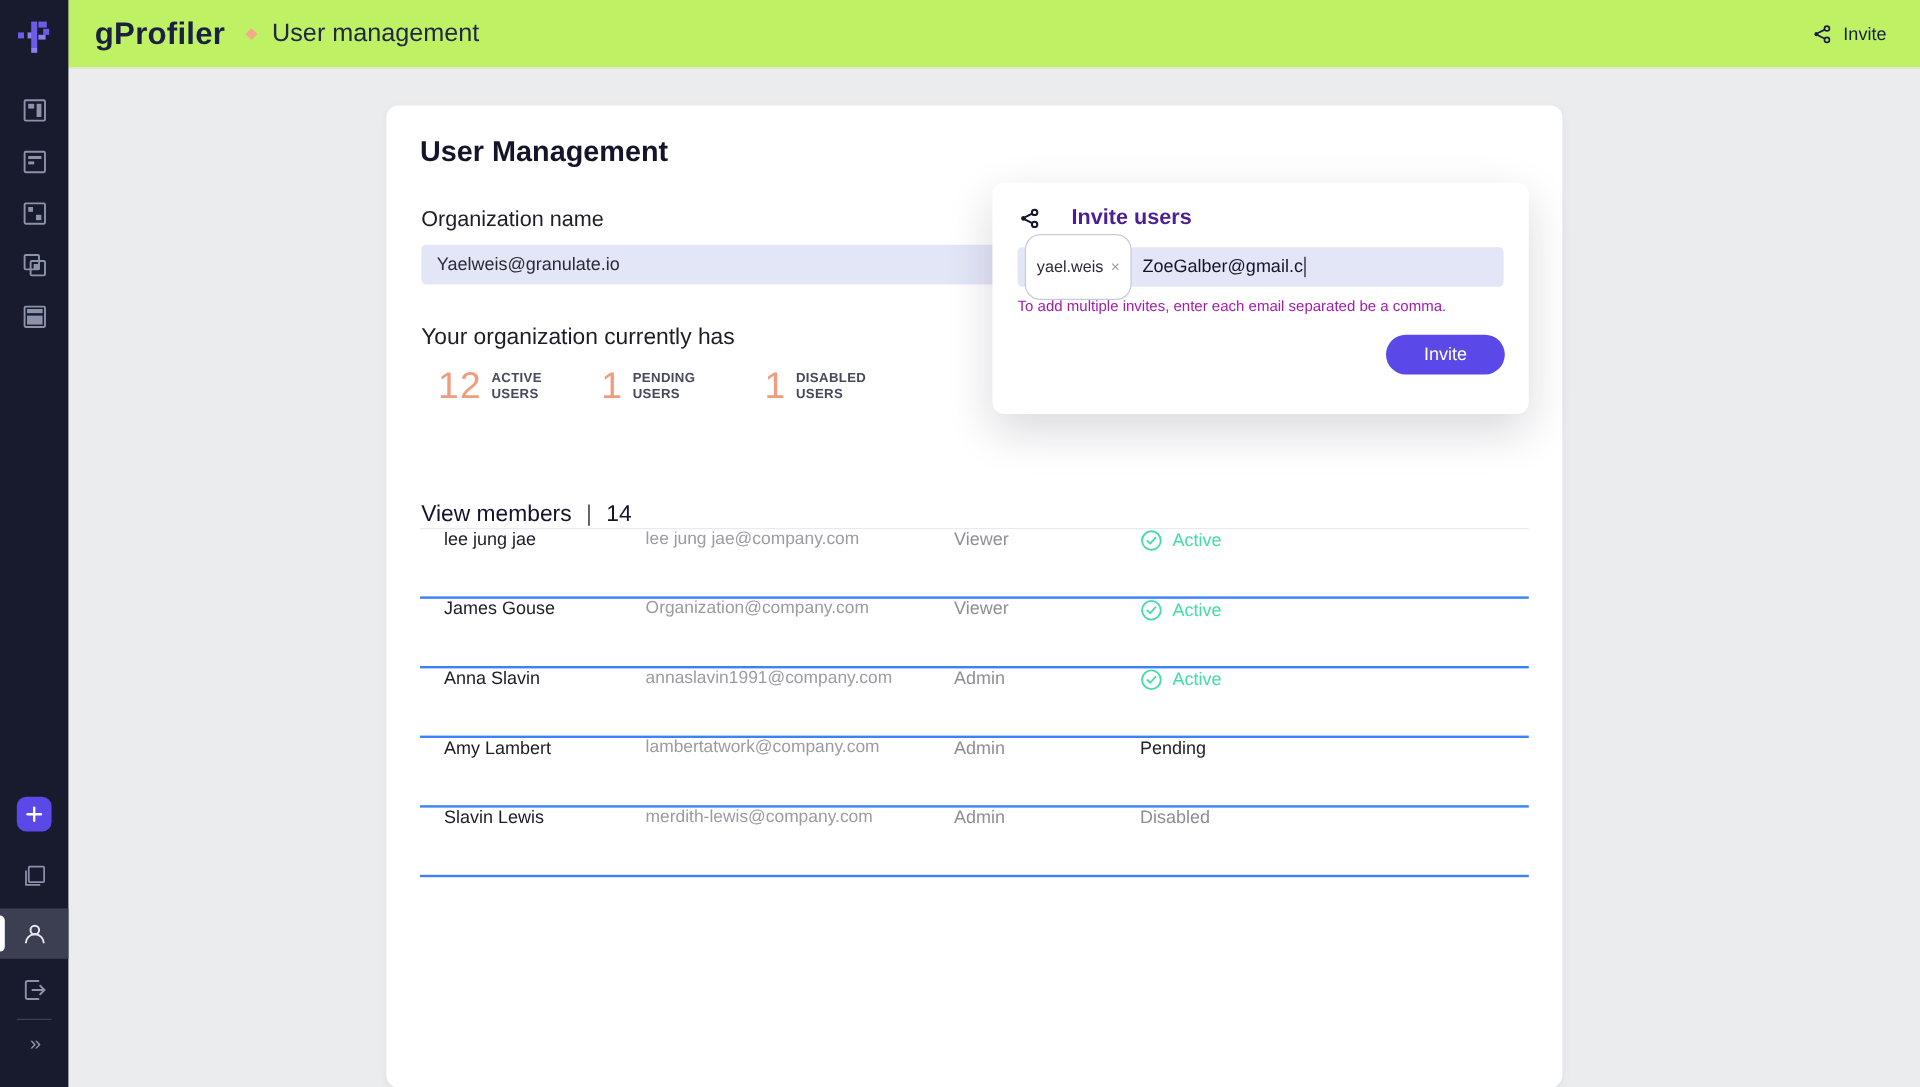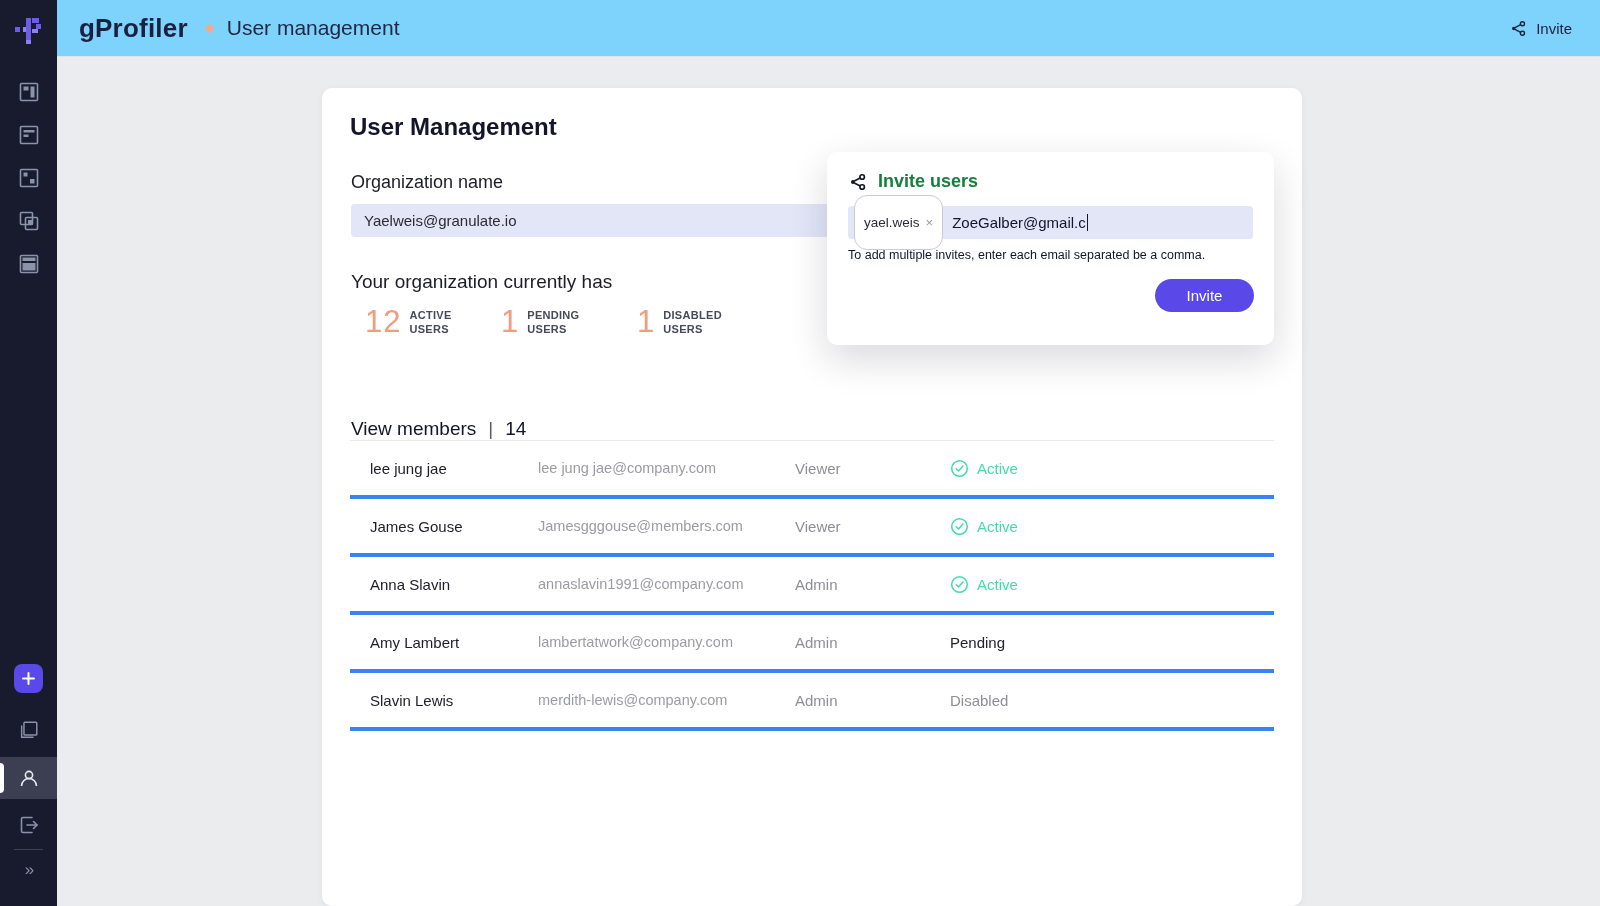--- a/index.html
+++ b/index.html
@@ -12,59 +12,59 @@
   .side-icon { position:absolute; left:0; width:57px; height:44px; display:flex; align-items:center; justify-content:center; cursor:pointer; }
   .side-icon svg { display:block; }
   .plus-btn { position:absolute; left:14px; top:664px; width:29px; height:29px; background:#5A49E8; border-radius:8px; display:flex; align-items:center; justify-content:center; cursor:pointer; }
   .plus-btn svg { display:block; }
   .side-active { position:absolute; left:0; top:757px; width:57px; height:42px; background:#3C3F52; }
   .active-indicator { position:absolute; left:0; top:6px; width:4px; height:30px; background:#FFFFFF; border-radius:0 4px 4px 0; }
   .side-divider { position:absolute; left:14px; top:849px; width:29px; height:1px; background:#3E4154; }
   .collapse { position:absolute; left:0; top:855px; width:57px; height:30px; display:flex; align-items:center; justify-content:center; color:#8B92AA; font-size:17px; letter-spacing:-2px; cursor:pointer; }
 
   
-  .header { position:absolute; left:57px; top:0; width:1543px; height:57px; background:#7dd3fc; border-bottom:1px solid #E2E3E8; z-index:20; display:flex; align-items:center; }
+  .header { position:absolute; left:57px; top:0; width:1543px; height:57px; background:#bef264; border-bottom:1px solid #E2E3E8; z-index:20; display:flex; align-items:center; }
   .brand { margin-left:22px; font-size:26px; font-weight:700; color:#1C2040; letter-spacing:0.2px; }
   .brand-sep { width:7px; height:7px; background:#F2A98C; transform:rotate(45deg); border-radius:1px; margin:0 14px 0 18px; }
   .page-title { font-size:21px; color:#232746; }
   .header-right { margin-left:auto; margin-right:28px; display:flex; align-items:center; gap:8px; cursor:pointer; }
   .header-right span { font-size:15px; color:#1C2040; font-weight:500; }
 
   
   .main-card { position:absolute; left:322px; top:88px; width:980px; height:818px; background:#FFFFFF; border-radius:10px; box-shadow:0 2px 8px rgba(20,20,43,0.05); z-index:1; }
   .card-title { position:absolute; left:28px; top:25px; font-size:24px; font-weight:700; color:#14142B; }
   .org-label { position:absolute; left:29px; top:84px; font-size:18px; color:#1D1D28; }
   .org-input { position:absolute; left:29px; top:116px; width:535px; height:33px; background:#E3E6F7; border:none; border-radius:4px; padding:0 13px; font-size:15px; color:#2B2B38; font-family:"Liberation Sans", sans-serif; }
   .stats-heading { position:absolute; left:29px; top:183px; font-size:19px; color:#1D1D28; }
   .stats-row { position:absolute; left:29px; top:216px; display:flex;margin-left:14px; }
   .stat { display:flex; align-items:center; gap:8px; width:136px; }
   .stat-num { font-size:31px; font-weight:300; color:#F19C7C; letter-spacing:1px; }
   .stat-label { font-size:11px; font-weight:700; color:#464A5A; line-height:1.3; letter-spacing:0.3px; }
   .members-heading { position:absolute; left:29px; top:330px; font-size:19px; color:#14142B; display:flex; gap:12px; }
 
   
   .members-table { position:absolute; left:28px; top:352px; width:924px; border-top:1px solid #E9E9EE; }
-  .member-row { display:flex; align-items:center; height:58px; border-bottom:4px solid #3b82f6; cursor:pointer; }
+  .member-row { display:flex; align-items:flex-start; height:58px; border-bottom:2px solid #3b82f6; cursor:pointer; }
   .col-name  { width:188px; padding-left:20px; font-size:15px; font-weight:500; color:#1D1D28; }
   .col-email { width:257px; font-size:14.5px; color:#9B9BA3; }
   .col-role  { width:155px; font-size:15px; color:#8E8E96; }
   .col-status{ display:flex; align-items:center; gap:8px; font-size:15px; }
   .col-status.active   { color:#43DCA7; }
   .col-status.pending  { color:#22222C; font-weight:500; }
   .col-status.disabled { color:#8E8E96; }
 
   
   .invite-card { position:absolute; left:827px; top:152px; width:447px; height:193px; background:#FFFFFF; border-radius:10px; box-shadow:0 14px 38px rgba(20,20,43,0.16); z-index:10; }
-  .invite-title { position:absolute; left:21px; top:19px; display:flex; align-items:center; gap:10px; font-size:18px; font-weight:600; color:#15803d; }
+  .invite-title { position:absolute; left:21px; top:19px; display:flex; align-items:center; gap:25px; font-size:18px; font-weight:600; color:#4c1d95; }
   .invite-input { position:absolute; left:21px; top:54px; width:405px; height:33px; background:#E3E6F7; border-radius:4px; display:flex; align-items:center; padding:0 6px; cursor:text; }
   .chip { display:flex; align-items:center; gap:6px; background:#FFFFFF; border:1px solid #C9CBD9; border-radius:13px; padding:19px 9px; font-size:13.5px; color:#2B2B38; }
   .chip-x { color:#9B9BA3; font-size:13px; cursor:pointer; }
   .typed { margin-left:9px; font-size:15px; color:#14142B; }
   .caret { width:1px; height:17px; background:#14142B; margin-left:1px; }
-  .invite-helper { position:absolute; left:21px; top:96px; font-size:12.5px; color:#0f172a; }
+  .invite-helper { position:absolute; left:21px; top:96px; font-size:12.5px; color:#a21caf; }
   .invite-btn { position:absolute; right:20px; top:127px; width:99px; height:33px; background:#5A49E8; color:#FFFFFF; border:none; border-radius:17px; font-size:15px; font-weight:500; font-family:"Liberation Sans", sans-serif; cursor:pointer; }
 </style>
 </head>
 <body>
 
 <div class="app">
 
   <div class="sidebar">
     <div class="logo">
       <svg width="34" height="34" viewBox="0 0 34 34">
@@ -212,21 +212,21 @@
       <svg width="19" height="19" viewBox="0 0 20 20" fill="none" stroke="#43DCA7" stroke-width="1.6">
         <circle cx="10" cy="10" r="8.2"></circle>
         <path d="M6.5 10.2 L9 12.6 L13.6 7.4" stroke-linecap="round" stroke-linejoin="round"></path>
       </svg>
       <span>Active</span>
     </div>
   </div>
 
   <div class="member-row">
     <div class="col-name">James Gouse</div>
-    <div class="col-email">Jamesgggouse@members.com</div>
+    <div class="col-email">Organization@company.com</div>
     <div class="col-role">Viewer</div>
     <div class="col-status active">
       <svg width="19" height="19" viewBox="0 0 20 20" fill="none" stroke="#43DCA7" stroke-width="1.6">
         <circle cx="10" cy="10" r="8.2"></circle>
         <path d="M6.5 10.2 L9 12.6 L13.6 7.4" stroke-linecap="round" stroke-linejoin="round"></path>
       </svg>
       <span>Active</span>
     </div>
   </div>
 

